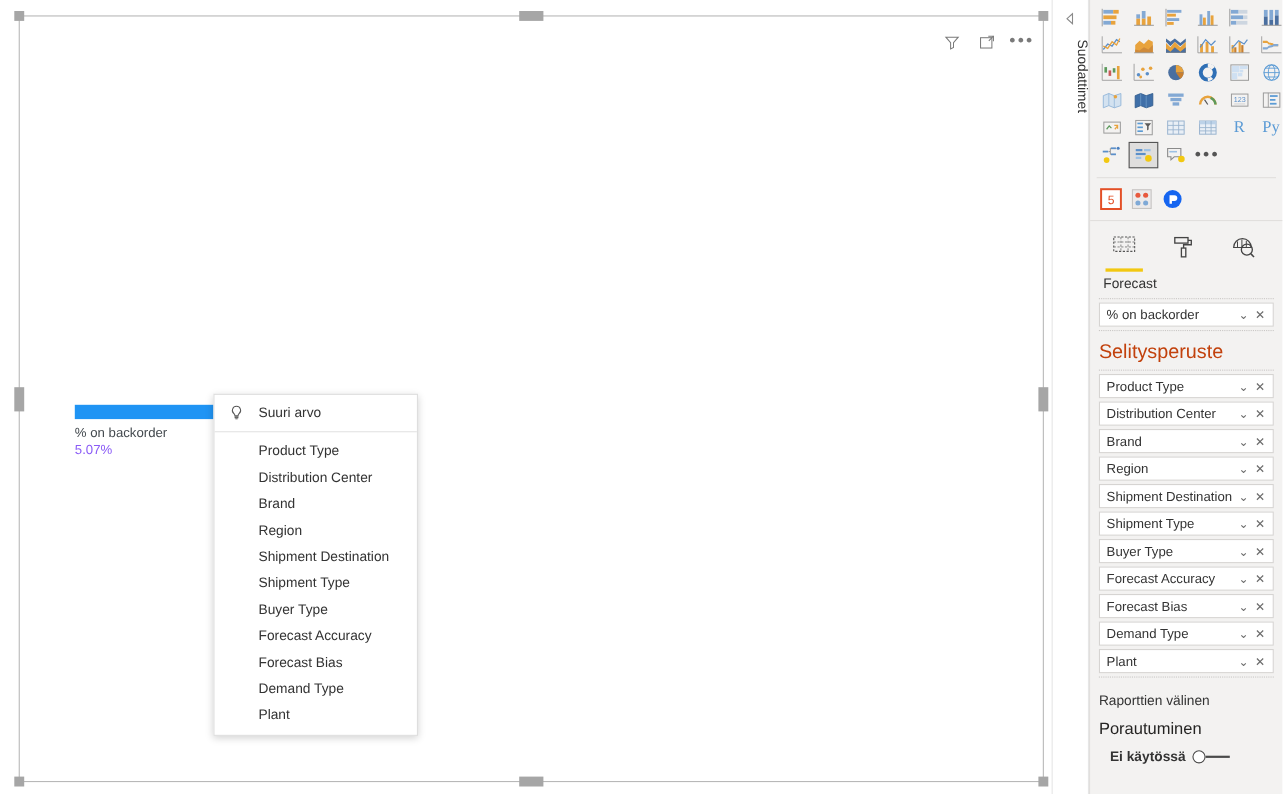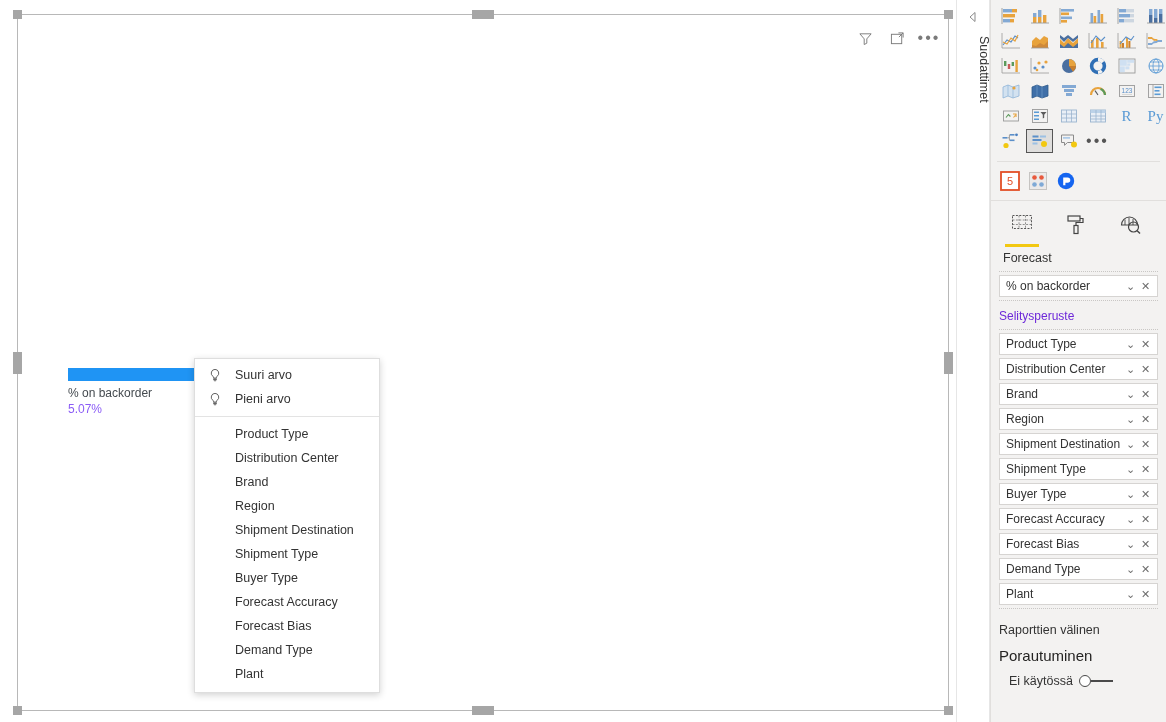--- a/index.html
+++ b/index.html
@@ -221,31 +221,32 @@
     font-size: 12px; color: #333;
     padding: 0 4px 0 6px;
     cursor: pointer;
   }
   .well-field .wf-name { flex: 1; white-space: nowrap; overflow: hidden; text-overflow: ellipsis; }
   .well-field .wf-chev, .well-field .wf-x {
     width: 15px; text-align: center; color: #6d6d6d; font-size: 11px;
     cursor: pointer;
   }
   .well-head {
-    font-size: 12px; color: #6d28d9;
+    font-size: 18px; color: #c2410c;
     padding: 8px 0 6px 8px;
   }
 
   
   #drill-section { padding: 14px 0 0 8px; }
   #drill-title { font-size: 15px; color: #252423; padding-bottom: 10px; }
   #drill-sub { font-size: 12.5px; color: #333; padding-bottom: 10px; }
   #drill-toggle-row {
     display: flex; align-items: center; gap: 6px;
     padding-left: 10px;
+    font-weight: bold;
   }
   #drill-toggle-label { font-size: 12.5px; color: #333; }
   .toggle {
     width: 34px; height: 14px;
     display: flex; align-items: center;
     cursor: pointer;
   }
   .toggle .knob {
     width: 12px; height: 12px; border-radius: 50%;
     border: 1.5px solid #4a4a4a; background: #fff;
@@ -308,30 +309,20 @@
         <span class="mi-icon">
           <svg width="14" height="15" viewBox="0 0 14 16">
             <path d="M7 1.5a4 4 0 0 0-2.4 7.2c.5.4.8 1 .8 1.6v.4h3.2v-.4c0-.6.3-1.2.8-1.6A4 4 0 0 0 7 1.5z" fill="none" stroke="#5a5a5a" stroke-width="1"></path>
             <rect x="5.6" y="11.6" width="2.8" height="1" fill="none" stroke="#5a5a5a" stroke-width="0.9"></rect>
             <path d="M5.9 13.6h2.2" stroke="#5a5a5a" stroke-width="0.9"></path>
           </svg>
         </span>
         <span class="mi-label">Suuri arvo</span>
       </div>
 
-      <div class="menu-item">
-        <span class="mi-icon">
-          <svg width="14" height="15" viewBox="0 0 14 16">
-            <path d="M7 1.5a4 4 0 0 0-2.4 7.2c.5.4.8 1 .8 1.6v.4h3.2v-.4c0-.6.3-1.2.8-1.6A4 4 0 0 0 7 1.5z" fill="none" stroke="#5a5a5a" stroke-width="1"></path>
-            <rect x="5.6" y="11.6" width="2.8" height="1" fill="none" stroke="#5a5a5a" stroke-width="0.9"></rect>
-            <path d="M5.9 13.6h2.2" stroke="#5a5a5a" stroke-width="0.9"></path>
-          </svg>
-        </span>
-        <span class="mi-label">Pieni arvo</span>
-      </div>
 
       <div id="menu-sep"></div>
 
       <div class="menu-item no-icon">
         <span class="mi-label">Product Type</span>
         </div>
       <div class="menu-item no-icon">
         <span class="mi-label">Distribution Center</span>
         </div>
       <div class="menu-item no-icon">

